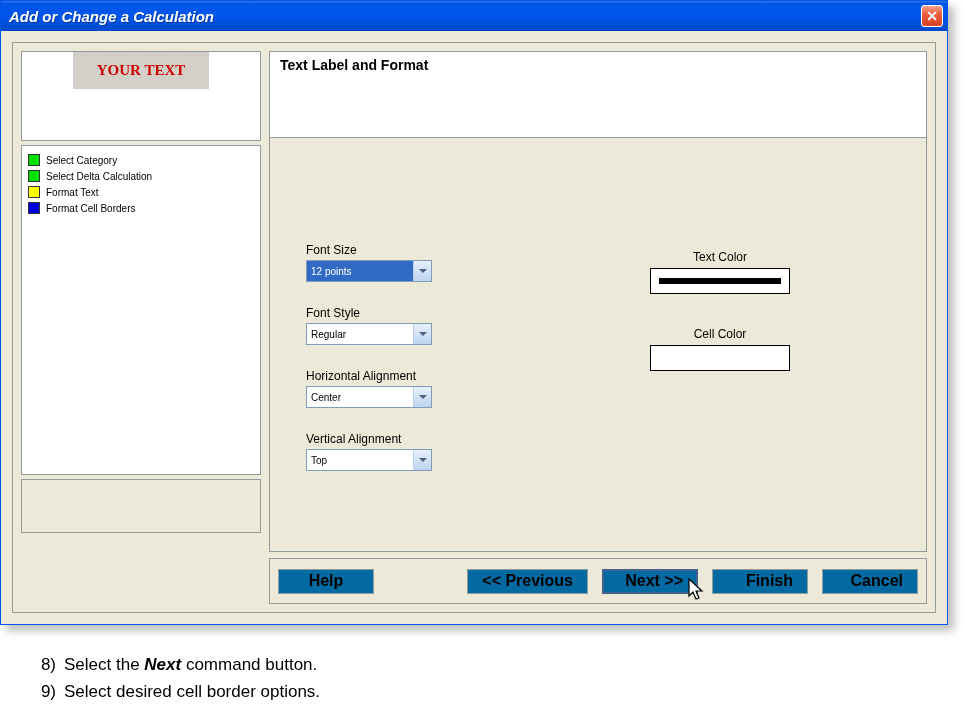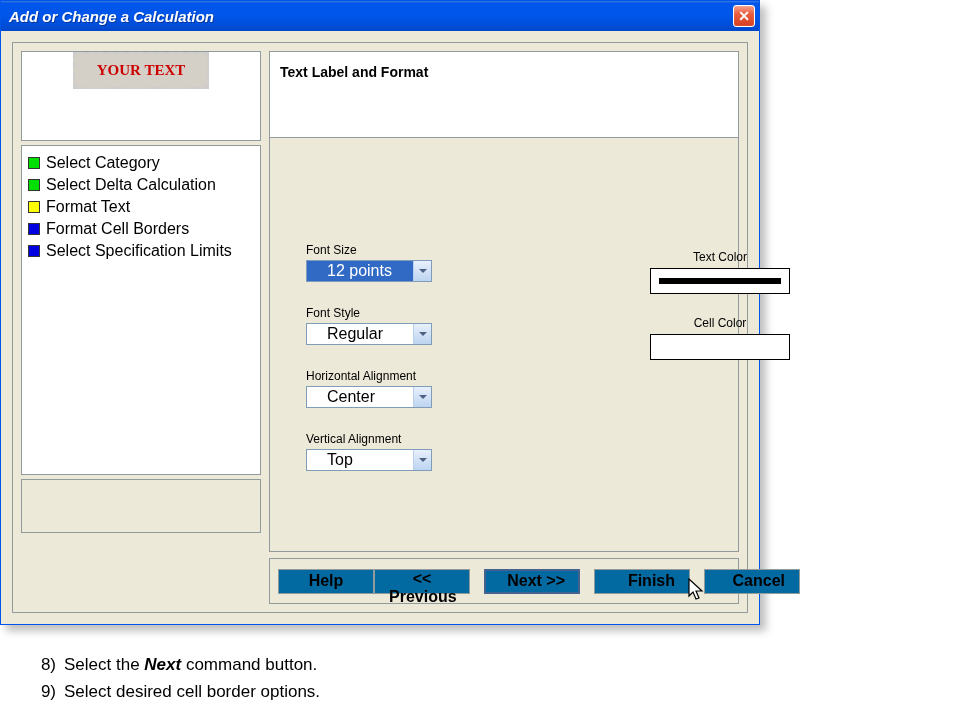--- a/index.html
+++ b/index.html
@@ -12,21 +12,21 @@
       font-size: 11px;
       background: #ffffff;
       width: 964px;
       height: 719px;
       position: relative;
     }
     .window {
       position: absolute;
       top: 0;
       left: 0;
-      width: 760px;
+      width: 948px;
       height: 625px;
       border: 1px solid #0055EA;
       background: #ECE9D8;
       box-shadow: 6px 6px 8px rgba(0,0,0,0.25);
     }
     .titlebar {
       height: 30px;
       background: linear-gradient(to bottom, #3B77E0 0%, #0055EA 8%, #0055EA 50%, #0048CC 100%);
       display: flex;
       align-items: center;
@@ -104,21 +104,21 @@
       width: 240px;
       height: 330px;
       background: #fff;
       border: 1px solid #919B9C;
       padding: 6px 6px;
     }
     .step-item {
       display: flex;
       align-items: center;
       padding: 2px 0;
-      font-size: 16px;
+      font-size: 10px;
     }
     .step-swatch {
       width: 12px;
       height: 12px;
       margin-right: 6px;
       border: 1px solid #333;
       flex-shrink: 0;
     }
     .empty-box {
       margin-top: 4px;
@@ -132,21 +132,21 @@
       top: 8px;
       left: 256px;
       right: 8px;
       bottom: 60px;
       border: 1px solid #919B9C;
       background: #ECE9D8;
     }
     .right-header {
       background: #fff;
       height: 86px;
-      padding: 12px 10px;
+      padding: 5px 10px;
       border-bottom: 1px solid #919B9C;
     }
     .right-header-title {
       font-weight: bold;
       font-size: 14px;
     }
     .form-area {
       position: relative;
       padding: 0;
       height: calc(100% - 86px);
@@ -168,22 +168,22 @@
       width: 126px;
       height: 22px;
       border: 1px solid #7F9DB9;
       background: #fff;
       display: flex;
       align-items: stretch;
       position: relative;
     }
     .combo-text {
       flex: 1;
-      padding: 2px 20px;
-      font-size: 16px;
+      padding: 2px 4px;
+      font-size: 10px;
       display: flex;
       align-items: center;
     }
     .combo-text.selected {
       background: #316AC5;
       color: #fff;
     }
     .combo-btn {
       width: 18px;
       background: linear-gradient(to bottom, #E8F0FC 0%, #BDD4F0 100%);
@@ -200,21 +200,21 @@
       border-right: 4px solid transparent;
       border-top: 4px solid #4D6185;
     }
     .form-right {
       position: absolute;
       left: 380px;
       top: 112px;
     }
     .color-group {
       text-align: center;
-      margin-bottom: 22px;
+      margin-bottom: 33px;
     }
     .color-label {
       font-size: 12px;
       margin-bottom: 4px;
     }
     .color-swatch-box {
       width: 140px;
       height: 26px;
       border: 1px solid #000;
       background: #fff;
@@ -321,24 +321,20 @@
             <span class="step-swatch" style="background:#00E000"></span>
             <span>Select Delta Calculation</span>
           </div>
           <div class="step-item">
             <span class="step-swatch" style="background:#FFFF00"></span>
             <span>Format Text</span>
           </div>
           <div class="step-item">
             <span class="step-swatch" style="background:#0000E0"></span>
             <span>Format Cell Borders</span>
-          </div>
-          <div class="step-item">
-            <span class="step-swatch" style="background:#0000E0"></span>
-            <span>Select Specification Limits</span>
           </div>
         </div>
 
         <div class="empty-box"></div>
       </div>
 
       <div class="right-panel">
         <div class="right-header">
           <div class="right-header-title">Text Label and Format</div>
         </div>

